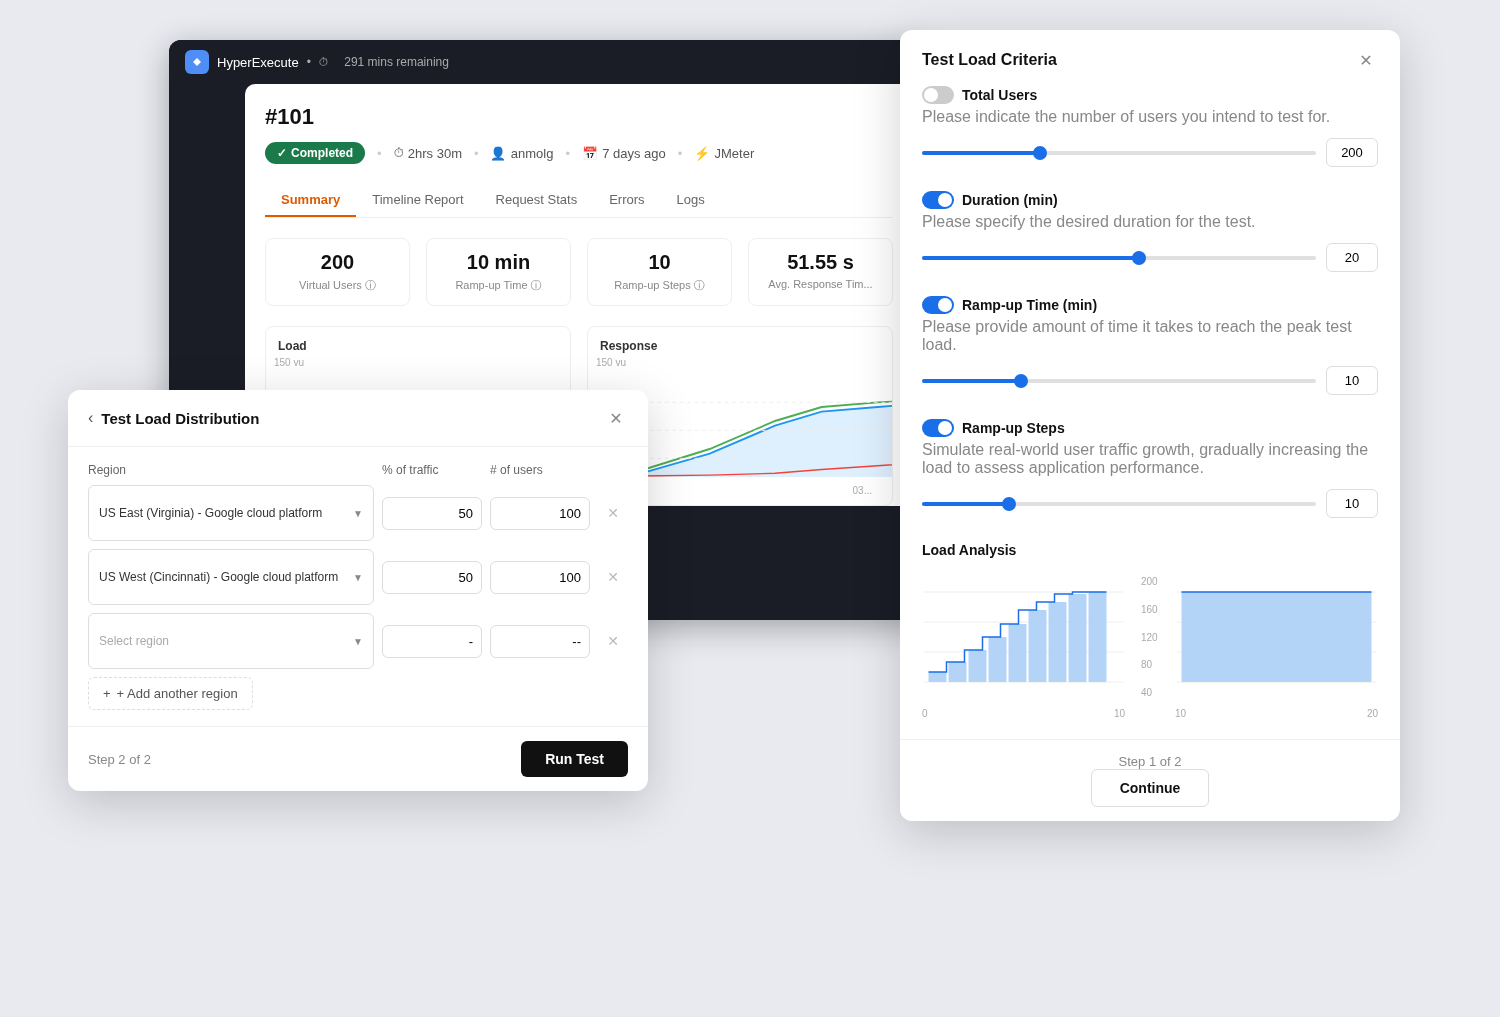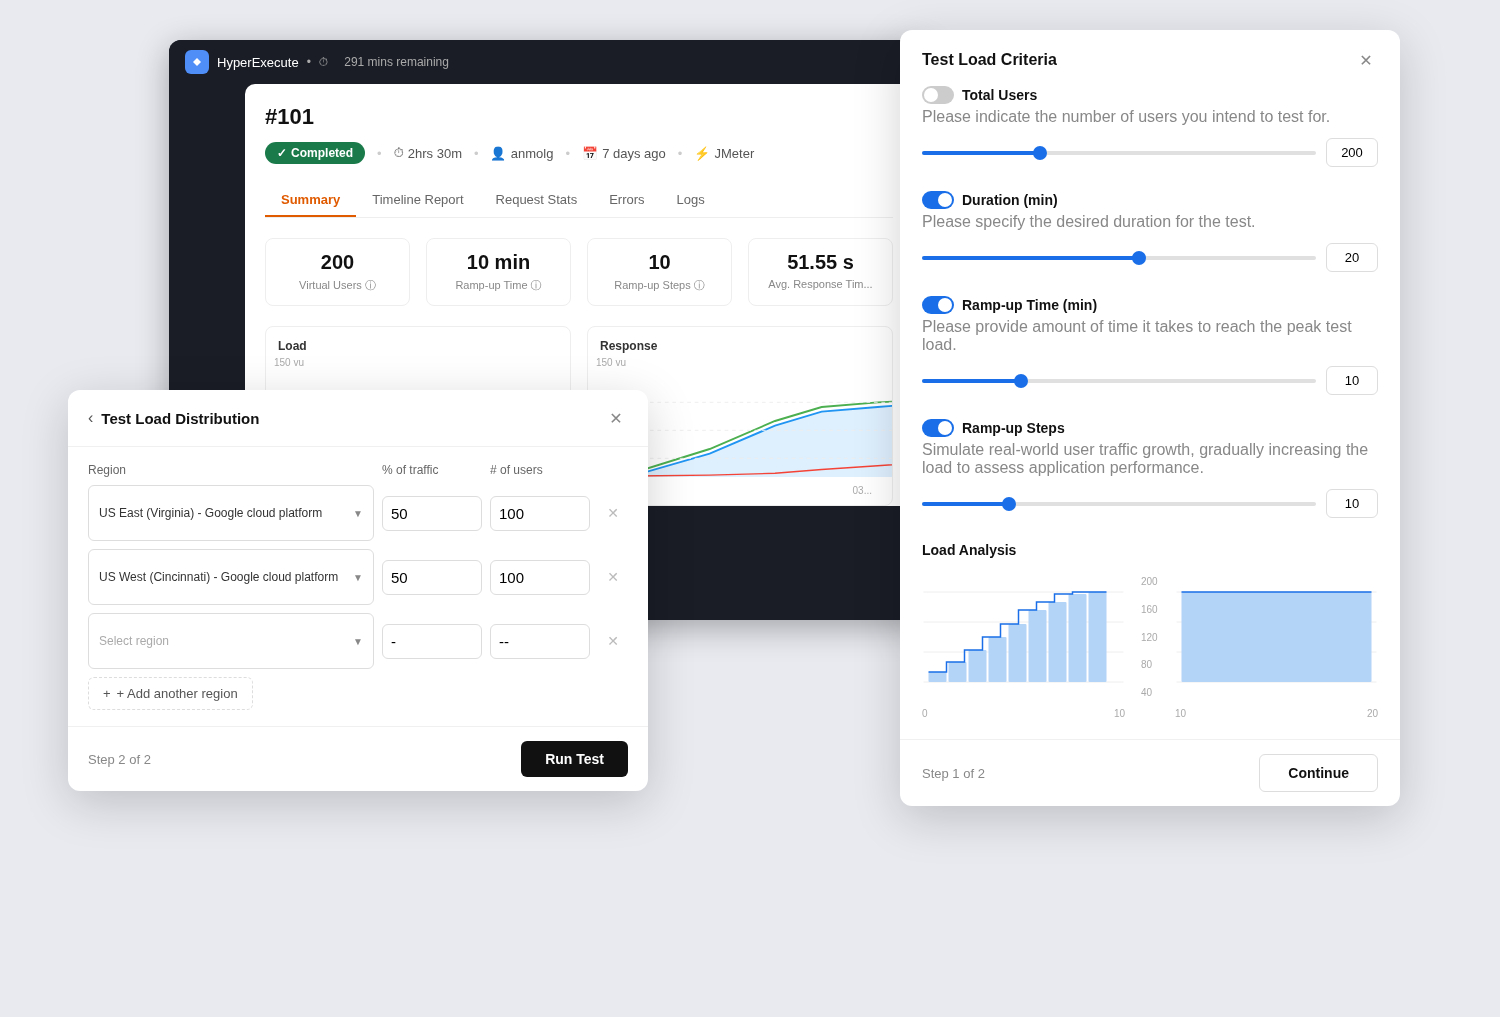--- a/index.html
+++ b/index.html
@@ -244,22 +244,22 @@
     }
 
     .region-select-placeholder {
       color: #aaa;
     }
 
     .traffic-input {
       border: 1px solid #ddd;
       border-radius: 6px;
       padding: 8px;
-      font-size: 15px;
-      text-align: left;
+      font-size: 13px;
+      text-align: right;
       width: 100%;
     }
 
     .row-remove {
       color: #bbb;
       cursor: pointer;
       font-size: 14px;
       text-align: center;
     }
 
@@ -439,20 +439,21 @@
       display: flex;
       gap: 10px;
     }
 
     .criteria-footer {
       display: flex;
       align-items: center;
       justify-content: space-between;
       padding: 14px 22px;
       border-top: 1px solid #f0f0f0;
+      flex-direction: column;
     }
 
     .continue-btn {
       background: #fff;
       color: #111;
       border: 1px solid #ddd;
       border-radius: 6px;
       padding: 10px 28px;
       font-size: 14px;
       font-weight: 600;

